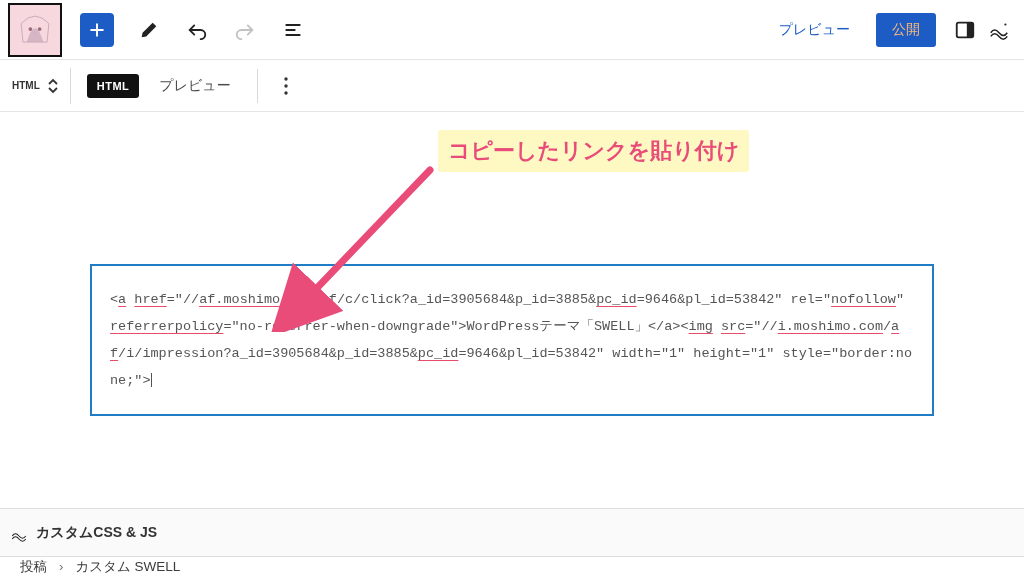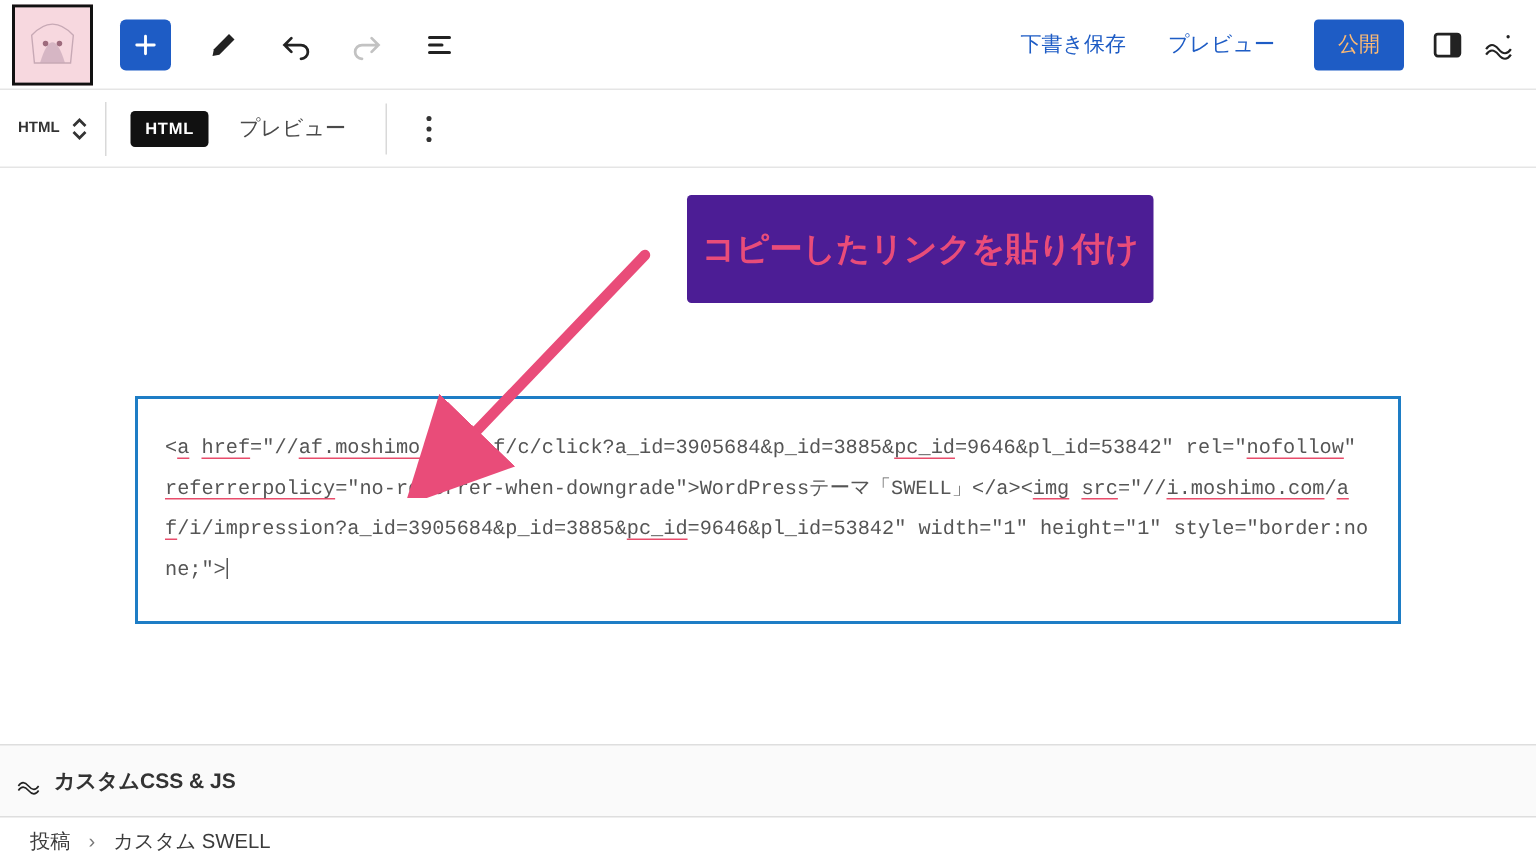--- a/index.html
+++ b/index.html
@@ -129,27 +129,27 @@
 
   
   .editor {
     position: relative;
     height: 336px;
     padding: 20px 90px 0 90px;
   }
 
   .annotation {
     position: absolute;
-    left: 458px;
+    left: 438px;
     top: 18px;
     font-size: 22px;
     font-weight: 700;
     color: #e94c79;
-    background: #4c1d95;
-    padding: 21px 10px;
+    background: #fef9c3;
+    padding: 6px 10px;
     border-radius: 3px;
   }
   .arrow {
     position: absolute;
     left: 270px;
     top: 40px;
     width: 180px;
     height: 180px;
     pointer-events: none;
   }
@@ -192,21 +192,21 @@
     font-size: 14px;
     font-weight: 600;
     color: #333;
     background: #fafafa;
   }
   .panel-row.seo { font-weight: 700; background: #fff; }
   .panel-row .feather {
     width: 18px; height: 18px; margin-right: 8px;
   }
   .breadcrumb {
-    height: 32px;
+    height: 20px;
     border-top: 1px solid #dedede;
     display: flex;
     align-items: center;
     padding: 0 20px;
     font-size: 13.5px;
     color: #3b3b3b;
     gap: 12px;
   }
   .breadcrumb .sep { color: #777; }
 
@@ -248,21 +248,20 @@
     </svg>
   </span>
   <span class="tbicon">
     <svg width="20" height="20" viewBox="0 0 24 24">
       <path d="M4 6h16M4 12h10M4 18h16" stroke="#222" stroke-width="2.4" stroke-linecap="round"></path>
     </svg>
   </span>
 
   <span class="topbar-spacer"></span>
 
-  <span class="draft-save">下書き保存</span>
   <span class="preview-link">プレビュー</span>
   <span class="publish-btn">公開</span>
 
   <span class="panel-toggle">
     <svg width="22" height="22" viewBox="0 0 24 24">
       <rect x="3" y="4" width="18" height="16" rx="2" fill="none" stroke="#222" stroke-width="2"></rect>
       <rect x="14" y="4" width="7" height="16" fill="#222"></rect>
     </svg>
   </span>
   <span class="swell-icon">

